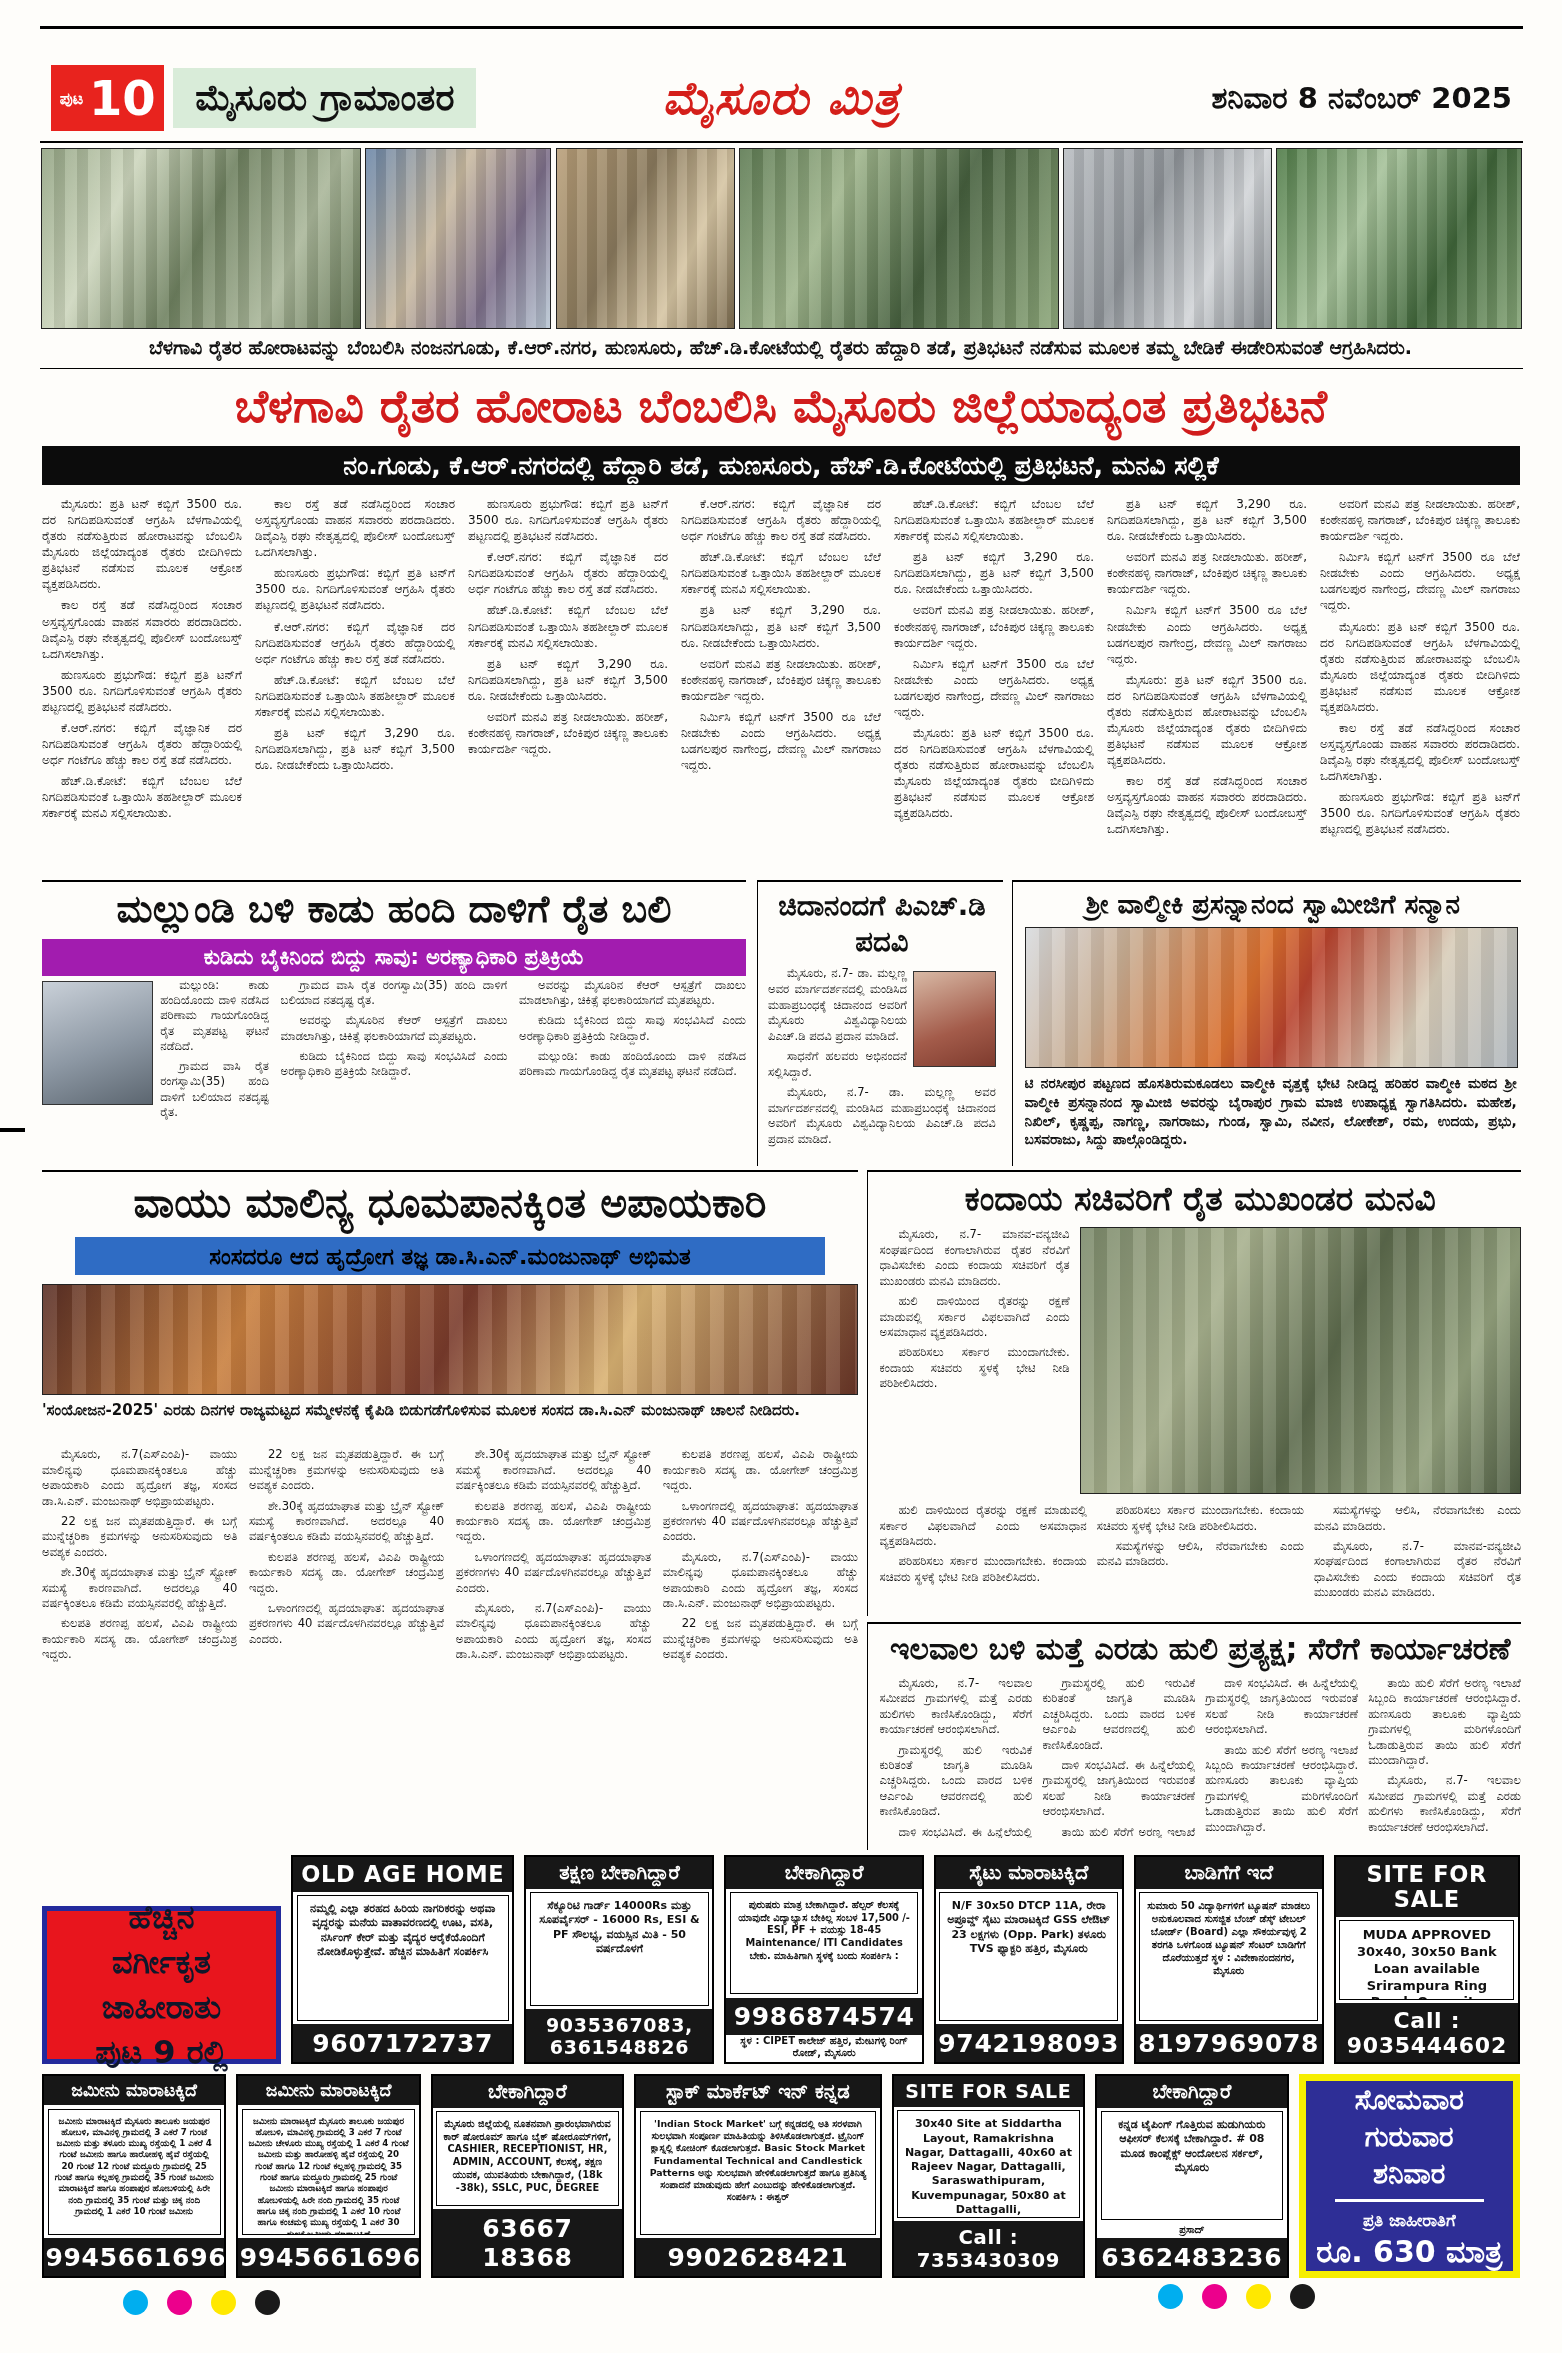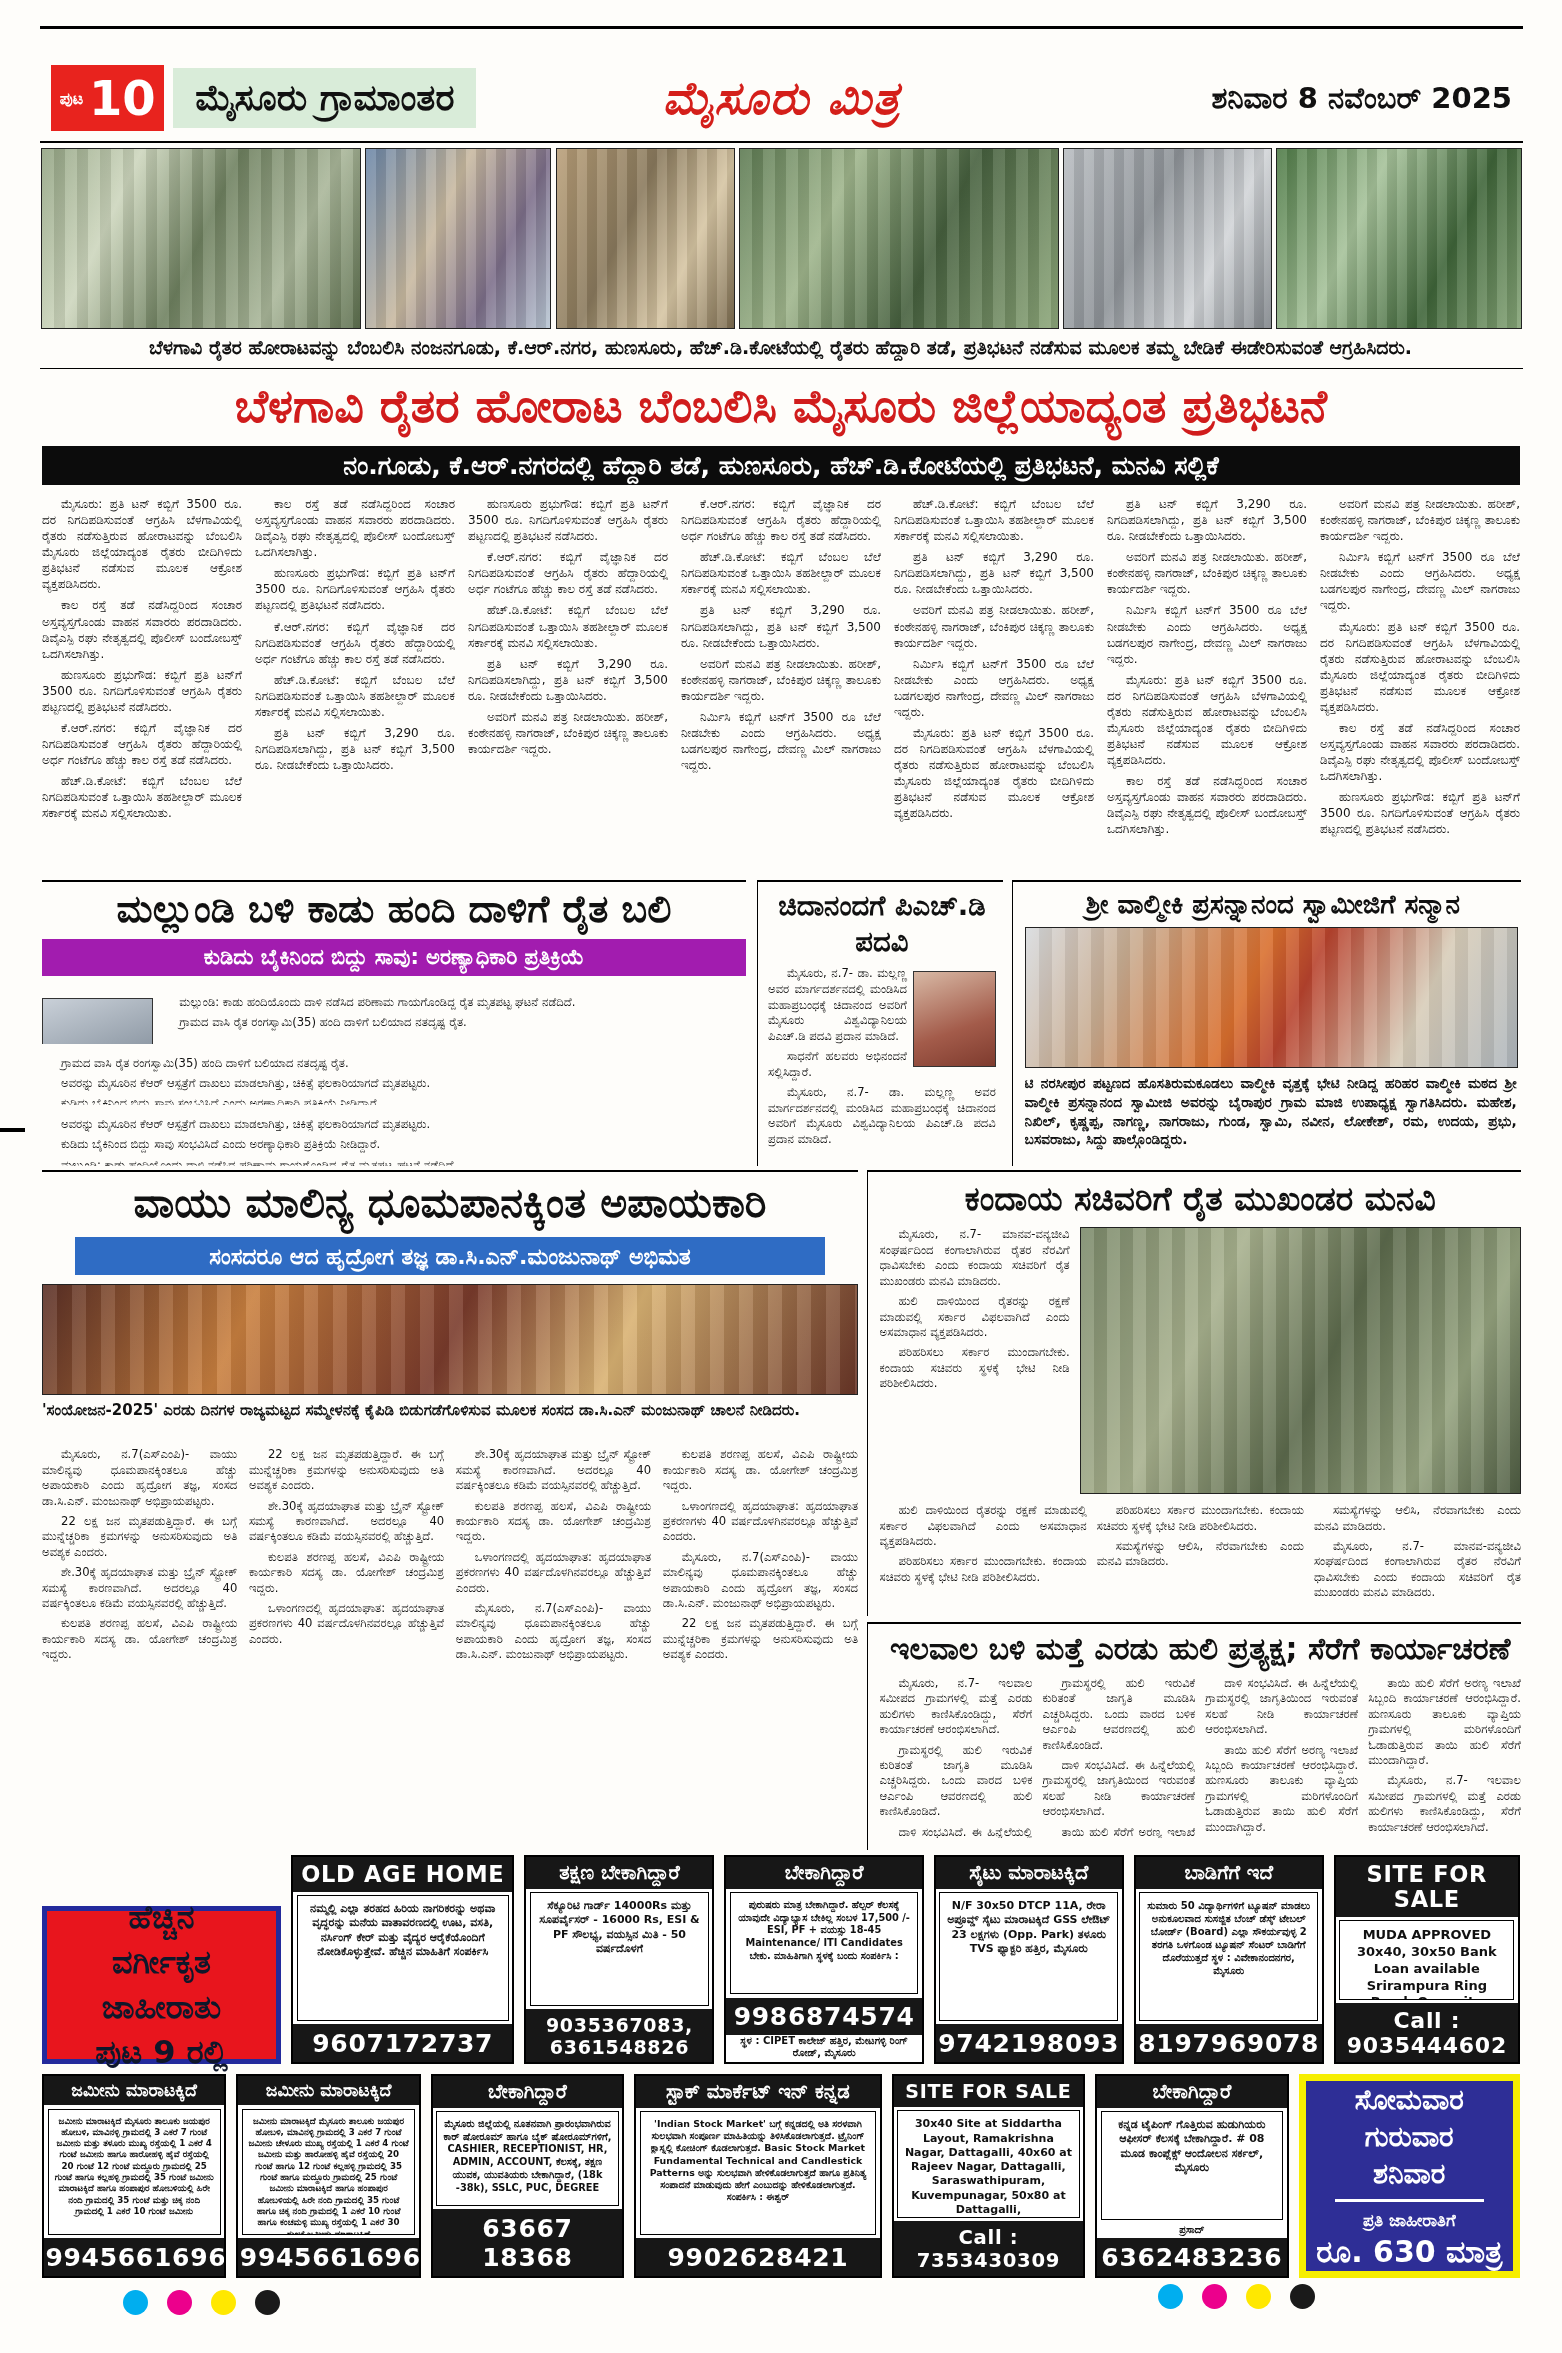--- a/index.html
+++ b/index.html
@@ -31,41 +31,41 @@
   
   #mainheadline{left:42px;top:375px;width:1478px;text-align:center;font-size:46px;font-weight:800;color:#d01c1c;line-height:1.35;}
   #mainsub{left:42px;top:446px;width:1478px;height:39px;background:#0c0c0c;color:#fff;display:flex;align-items:center;justify-content:center;font-size:25px;font-weight:bold;}
   #mainbody{left:42px;top:496px;width:1478px;height:378px;display:flex;gap:13px;overflow:hidden;}
   .bcol{flex:1;font-size:12px;line-height:1.34;text-align:justify;overflow:hidden;}
   .para{margin:0 0 5px;text-indent:19px;}
   
   #storypig{left:42px;top:880px;width:704px;height:286px;border-top:2.2px solid #000;padding-top:5.8px;box-sizing:border-box;overflow:hidden;}
   .pigHead{font-size:38px;font-weight:800;text-align:center;line-height:1.15;}
   .pigSub{margin-top:7.2px;background:#a21caf;color:#fff;text-align:center;font-size:21px;font-weight:bold;padding:6.5px 0;}
-  .pigBody{display:flex;gap:11.6px;margin-top:19px;height:172px;overflow:hidden;flex-direction:column;}
+  .pigBody{display:flex;gap:11.6px;margin-top:2px;height:172px;overflow:hidden;}
   .pigcol{flex:1;font-size:11.6px;line-height:1.32;text-align:justify;overflow:hidden;}
   .portrait{width:109px;height:122px;border:0.7px solid #333;float:left;margin:2.9px 7.2px 2.9px 0;
             background:linear-gradient(160deg,#c9d0d8,#8d98a4 55%,#5c6670);}
   #storyphd{left:757px;top:880px;width:246px;height:286px;border-top:2.2px solid #000;border-left:1.4px solid #000;
             padding:5.8px 7.2px 0 10px;box-sizing:border-box;overflow:hidden;}
   .phdHead{font-size:27.5px;font-weight:800;text-align:center;line-height:1.3;}
   .phdPortrait{float:right;width:81px;height:94px;border:0.7px solid #333;margin:4.3px 0 4.3px 5.8px;
                background:linear-gradient(160deg,#d8b9a5,#a35b4a 60%,#7e3b2e);}
   .phdBody{margin-top:7.2px;font-size:11.6px;text-align:justify;line-height:1.34;overflow:hidden;height:181px;}
   #storyswm{left:1012px;top:880px;width:509px;height:286px;border-top:2.2px solid #000;border-left:1.4px solid #000;
             padding:5.8px 0 0 11.6px;box-sizing:border-box;overflow:hidden;}
   .swmHead{font-size:26px;font-weight:800;text-align:center;line-height:1.25;}
   .swmPhoto{margin-top:7.2px;width:99%;height:139px;border:0.7px solid #222;
             background:repeating-linear-gradient(90deg,rgba(255,255,255,.10) 0 13px,rgba(0,0,0,.06) 13px 26px),
             linear-gradient(115deg,#d8dbde,#c9ad92 20%,#d96f2e 45%,#b8432e 55%,#d8cdb9 78%,#aeb6bd);}
   .swmCap{margin-top:5.8px;font-size:13.8px;font-weight:bold;text-align:justify;line-height:1.35;overflow:hidden;height:81px;padding-right:4.3px;}
   
   #storyair{left:42px;top:1170px;width:816px;height:677px;border-top:2.2px solid #000;padding-top:7.2px;box-sizing:border-box;overflow:hidden;}
   .airHead{font-size:41px;font-weight:800;text-align:center;line-height:1.2;}
-  .airSub{margin:8.7px auto 0;width:92%;background:#2f6cc4;color:#ffffff;text-align:center;font-size:22px;font-weight:bold;padding:6.5px 0;}
+  .airSub{margin:8.7px auto 0;width:92%;background:#2f6cc4;color:#000000;text-align:center;font-size:22px;font-weight:bold;padding:6.5px 0;}
   .airPhoto{margin-top:8.7px;height:109px;border:0.7px solid #222;
             background:repeating-linear-gradient(90deg,rgba(255,255,255,.10) 0 14.5px,rgba(0,0,0,.07) 14.5px 29px),
             linear-gradient(115deg,#5a2f26,#c9803f 25%,#7a3b2c 50%,#d9b273 70%,#693527);}
   .airCap{margin-top:5.8px;font-size:15px;font-weight:bold;line-height:1.3;height:41px;overflow:hidden;}
   .airBody{display:flex;gap:11.6px;margin-top:5.8px;height:403px;overflow:hidden;}
   .aircol{flex:1;font-size:11.6px;line-height:1.33;text-align:justify;overflow:hidden;}
   #storyrev{left:867px;top:1170px;width:654px;height:446px;border-top:2.2px solid #000;border-left:1.4px solid #000;
             padding:7.2px 0 0 11.6px;box-sizing:border-box;overflow:hidden;}
   .revHead{font-size:33px;font-weight:800;text-align:center;line-height:1.2;}
   .revRow{display:flex;gap:10px;margin-top:8.7px;height:267px;}

